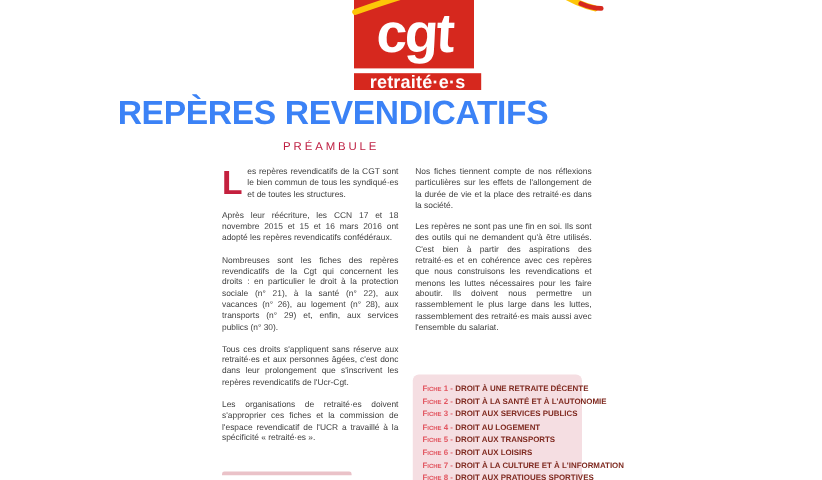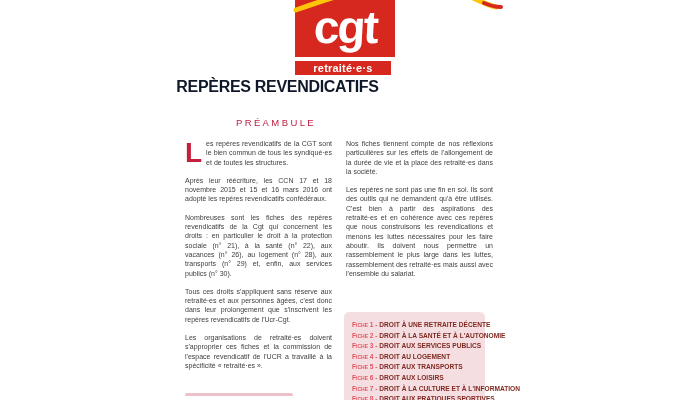--- a/index.html
+++ b/index.html
@@ -12,28 +12,28 @@
     position:absolute;left:295px;top:0;width:100px;height:57px;
     background:#d6281e;display:flex;align-items:center;justify-content:center;
     overflow:hidden;
   }
   .logo-acronym{
     color:#ffffff;font-weight:bold;font-size:46px;line-height:1;
     letter-spacing:-2px;transform:translateY(-2px) skewX(-3deg);
   }
   .logo-swoosh{position:absolute;left:260px;top:0;width:260px;height:14px;overflow:visible;pointer-events:none;}
   .retraites-banner{
-    position:absolute;left:295px;top:61px;width:96px;height:14px;
-    background:#d6281e;color:#ffffff;font-weight:bold;font-size:11px;
+    position:absolute;left:295px;top:61px;width:106px;height:14px;
+    background:#d6281e;color:#ffffff;font-weight:bold;font-size:15px;
     display:flex;align-items:center;justify-content:center;letter-spacing:0.2px;
   }
   
   .page-title{
     position:absolute;left:0;top:78px;width:555px;text-align:center;
-    color:#0f172a;font-weight:bold;font-size:16px;letter-spacing:-0.3px;
+    color:#3b82f6;font-weight:bold;font-size:28px;letter-spacing:-0.3px;
   }
   .preamble{
     position:absolute;left:0;top:117px;width:552px;text-align:center;
     color:#be1e41;font-weight:500;font-size:9.5px;letter-spacing:2.4px;
   }
   
   .columns{
     position:absolute;left:185px;top:139px;width:308px;
     display:flex;gap:14px;
   }

